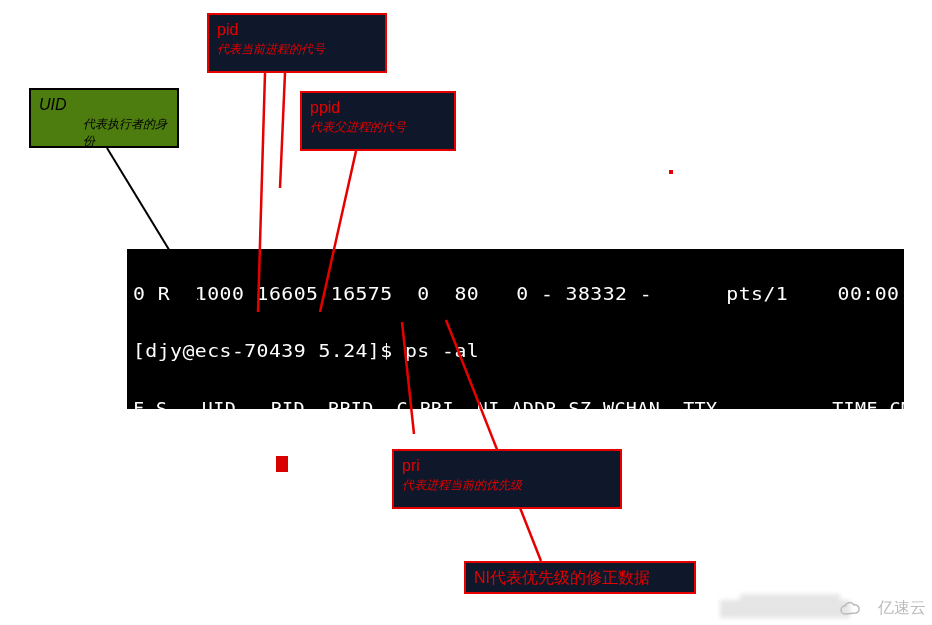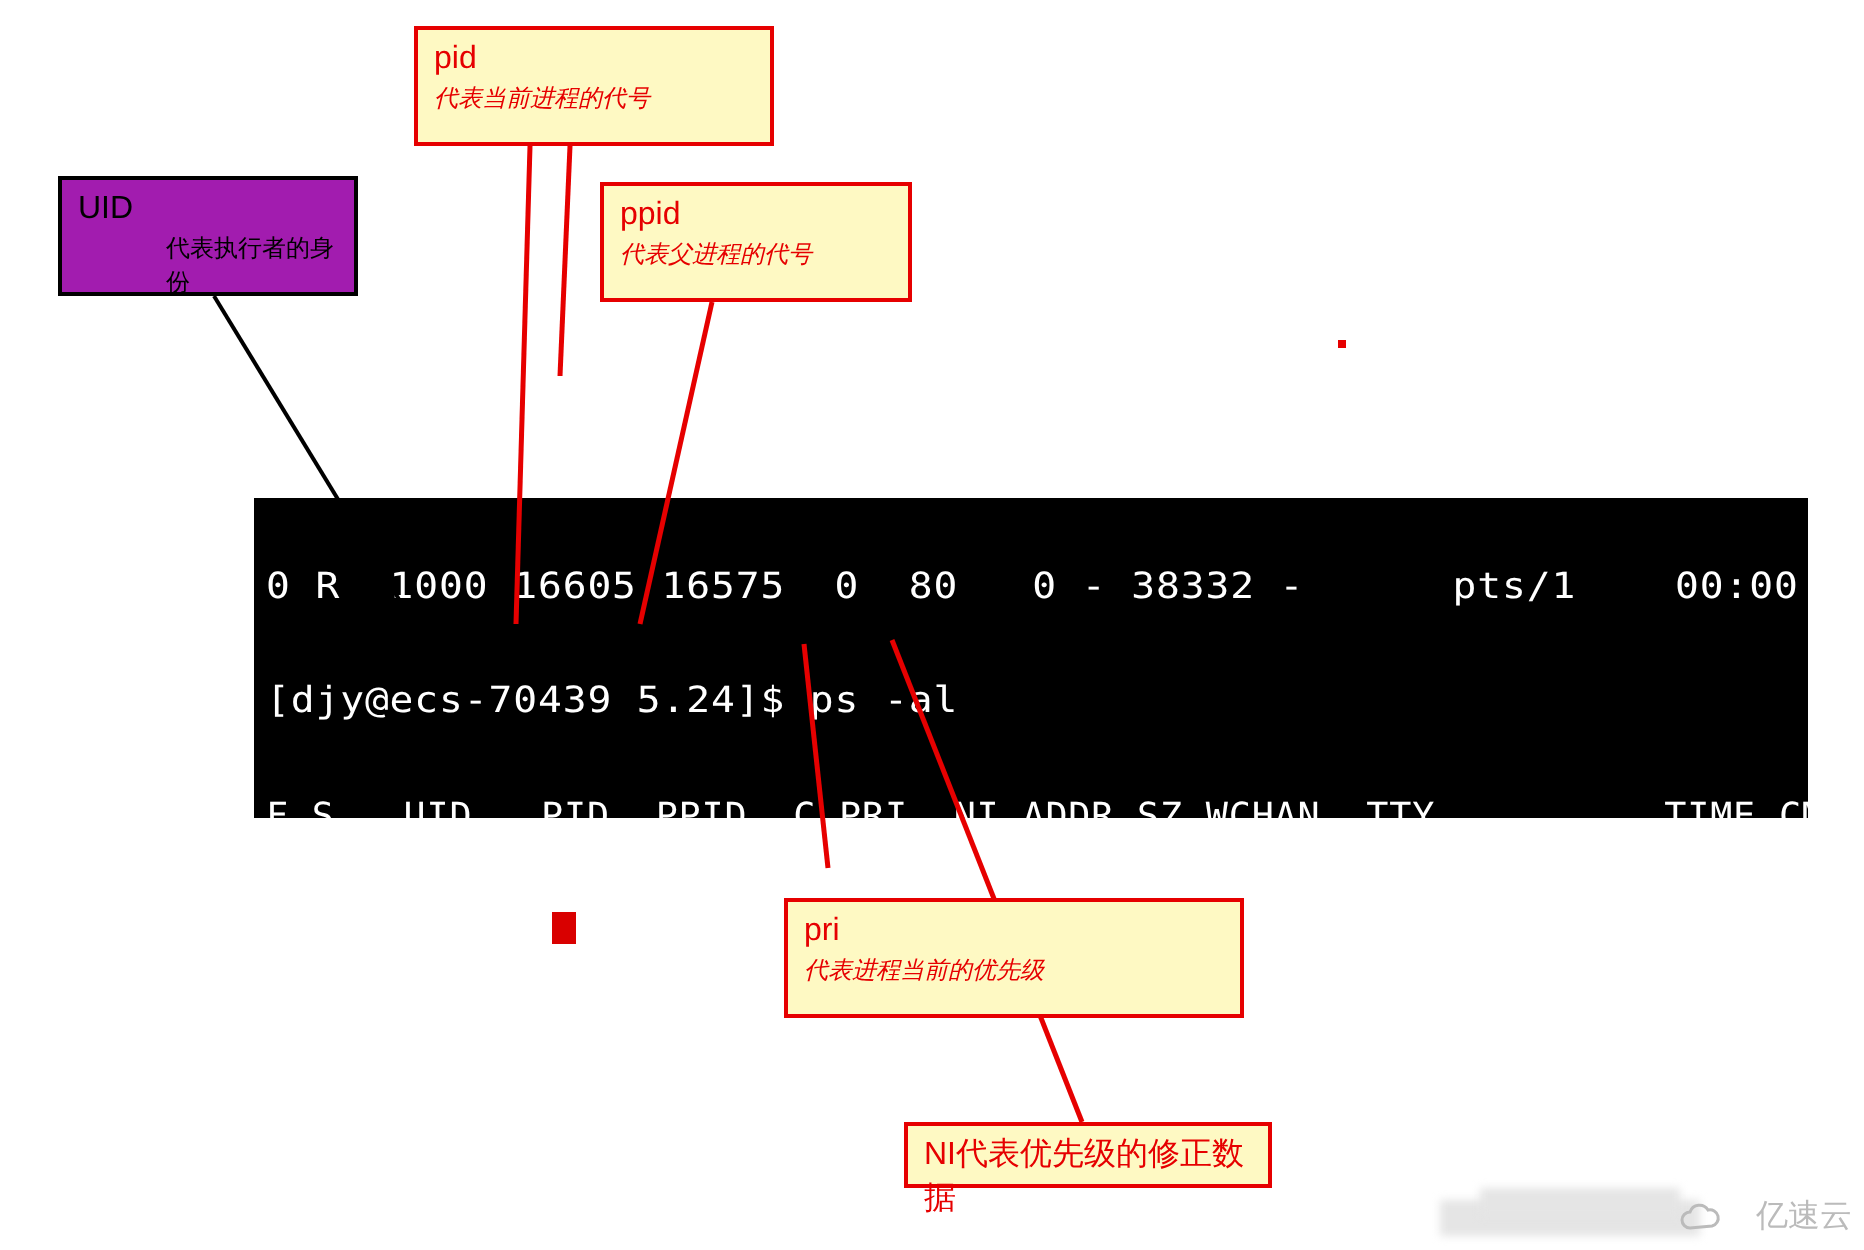--- a/index.html
+++ b/index.html
@@ -8,36 +8,37 @@
     width: 932px;
     height: 625px;
     background: #ffffff;
     font-family: "Microsoft YaHei", Arial, sans-serif;
     position: relative;
     overflow: hidden;
   }
   .callout {
     position: absolute;
     border: 2px solid #e60000;
-    background: #fef9c3;
+    background: #0f172a;
     padding: 4px 8px;
     box-sizing: border-box;
     font-size: 16px;
     line-height: 1.4;
     z-index: 30;
   }
   .callout-black {
     position: absolute;
     border: 2px solid #000;
-    background: #a21caf;
+    background: #4d7c0f;
     padding: 4px 8px;
     box-sizing: border-box;
     font-size: 16px;
     line-height: 1.4;
     z-index: 30;
+    font-style: italic;
   }
   .callout .title, .callout-black .title {
     color: #e60000;
     font-size: 16px;
   }
   .callout-black .title { color: #000; }
   .callout .desc { color: #e60000; font-size: 12px; font-style: italic; }
   .callout-black .desc { color: #000; font-size: 12px; margin-left: 44px; }
 
   .terminal {
@@ -123,21 +124,21 @@
 <div class="callout" style="left:300px; top:91px; width:156px; height:60px;">
   <div class="title">ppid</div>
   <div class="desc">代表父进程的代号</div>
 </div>
 
 <div class="callout" style="left:392px; top:449px; width:230px; height:60px;">
   <div class="title">pri</div>
   <div class="desc">代表进程当前的优先级</div>
 </div>
 
-<div class="callout" style="left:452px; top:561px; width:184px; height:33px;">
+<div class="callout" style="left:464px; top:561px; width:232px; height:33px;">
   <div class="title">NI代表优先级的修正数据</div>
 </div>
 
 <div class="terminal">
 <div class="term-stretch">0 R  1000 16605 16575  0  80   0 - 38332 -      pts/1    00:00:00 ps</div>
 <div class="term-stretch">[djy@ecs-70439 5.24]$ ps -al</div>
 <div class="term-stretch2">F S   UID   PID  PPID  C PRI  NI ADDR SZ WCHAN  TTY          TIME CMD</div>
 
 
 

